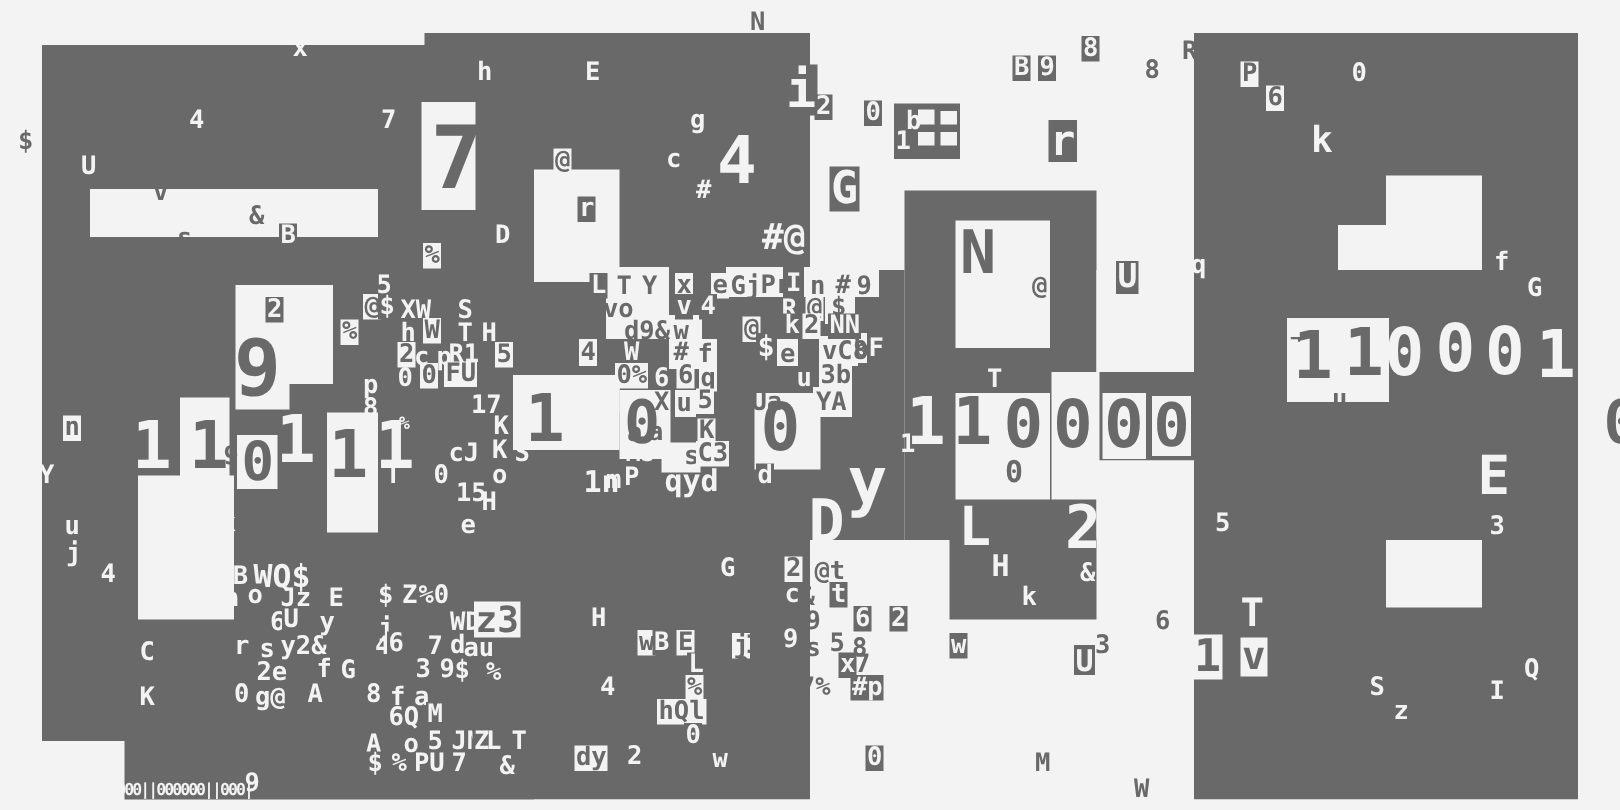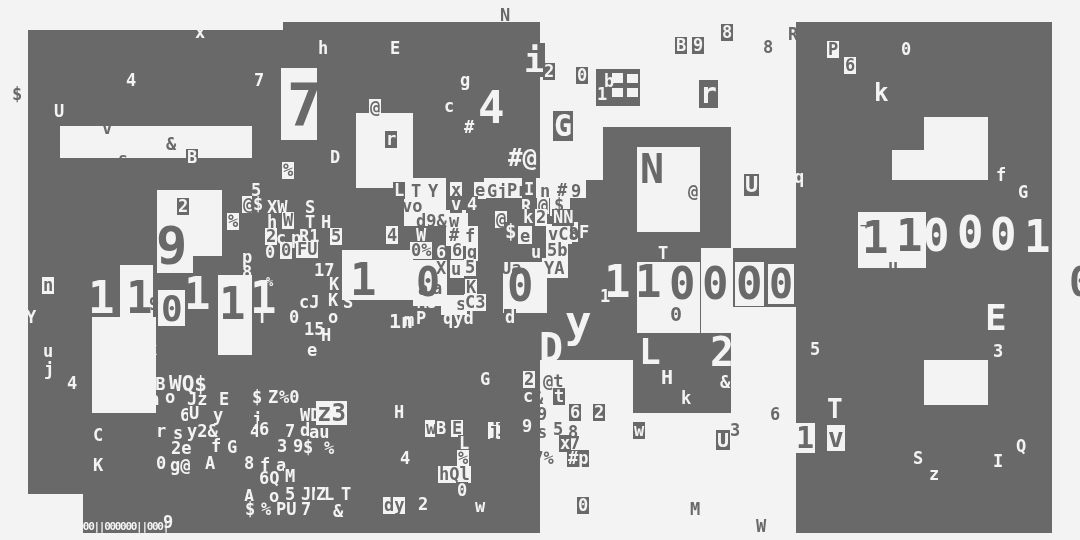--- a/index.html
+++ b/index.html
@@ -197,37 +197,37 @@
       <span class="g d" style="left: 520px; top: 228px; font-size: 17px;">e</span>
       <span class="g d" style="left: 534px; top: 226px; font-size: 17px;">4</span>
       <span class="g d" style="left: 548px; top: 226px; font-size: 17px;">vC8</span>
       <span class="g d" style="left: 569px; top: 225px; font-size: 17px;">b</span>
       <span class="g cd" style="left: 578px; top: 224px; font-size: 17px;">F</span>
       <span class="g cl" style="left: 410px; top: 242px; font-size: 17px;">0%</span>
       <span class="g w" style="left: 436px; top: 244px; font-size: 17px;">6</span>
       <span class="g cl" style="left: 451px; top: 242px; font-size: 17px;">6</span>
       <span class="g cl" style="left: 466px; top: 244px; font-size: 17px;">q</span>
       <span class="g w" style="left: 531px; top: 244px; font-size: 17px;">u</span>
-      <span class="g cl" style="left: 546px; top: 242px; font-size: 17px;">5b</span>
+      <span class="g cl" style="left: 546px; top: 242px; font-size: 17px;">3b</span>
       <span class="g d" style="left: 436px; top: 260px; font-size: 17px;">X</span>
       <span class="g d" style="left: 451px; top: 261px; font-size: 17px;">u</span>
       <span class="g cl" style="left: 464px; top: 259px; font-size: 17px;">5</span>
       <span class="g d" style="left: 501px; top: 260px; font-size: 17px;">Ua</span>
       <span class="g d" style="left: 544px; top: 260px; font-size: 17px;">YA</span>
       <span class="g w" style="left: 403px; top: 278px; font-size: 17px;">n</span>
       <span class="g cl" style="left: 417px; top: 281px; font-size: 17px;">a</span>
       <span class="g d" style="left: 432px; top: 280px; font-size: 17px;">a</span>
       <span class="g cl" style="left: 465px; top: 279px; font-size: 17px;">K</span>
       <span class="g w" style="left: 417px; top: 294px; font-size: 17px;">MJ</span>
       <span class="g d" style="left: 456px; top: 296px; font-size: 17px;">s9</span>
       <span class="g cl" style="left: 464px; top: 294px; font-size: 17px;">C3</span>
       <span class="g w" style="left: 389px; top: 311px; font-size: 20px;">1n</span>
       <span class="g w" style="left: 404px; top: 312px; font-size: 17px;">m</span>
       <span class="g cd" style="left: 415px; top: 310px; font-size: 17px;">P</span>
-      <span class="g w" style="left: 443px; top: 310px; font-size: 17px;">qyd</span>
+      <span class="g w" style="left: 443px; top: 310px; font-size: 20px;">qyd</span>
       <span class="g cd" style="left: 504px; top: 309px; font-size: 17px;">d</span>
       <span class="g d" style="left: 350px; top: 258px; font-size: 44px;">1</span>
       <span class="g d" style="left: 416px; top: 262px; font-size: 40px;">0</span>
       <span class="g d" style="left: 507px; top: 264px; font-size: 44px;">0</span>
       <span class="g w" style="left: 565px; top: 300px; font-size: 44px;">y</span>
       <span class="g w" style="left: 539px; top: 328px; font-size: 40px;">D</span>
       <span class="g w" style="left: 658px; top: 245px; font-size: 17px;">T</span>
       <span class="g w" style="left: 604px; top: 260px; font-size: 44px;">1</span>
       <span class="g w" style="left: 600px; top: 288px; font-size: 17px;">1</span>
       <span class="g d" style="left: 635px; top: 260px; font-size: 44px;">1</span>

